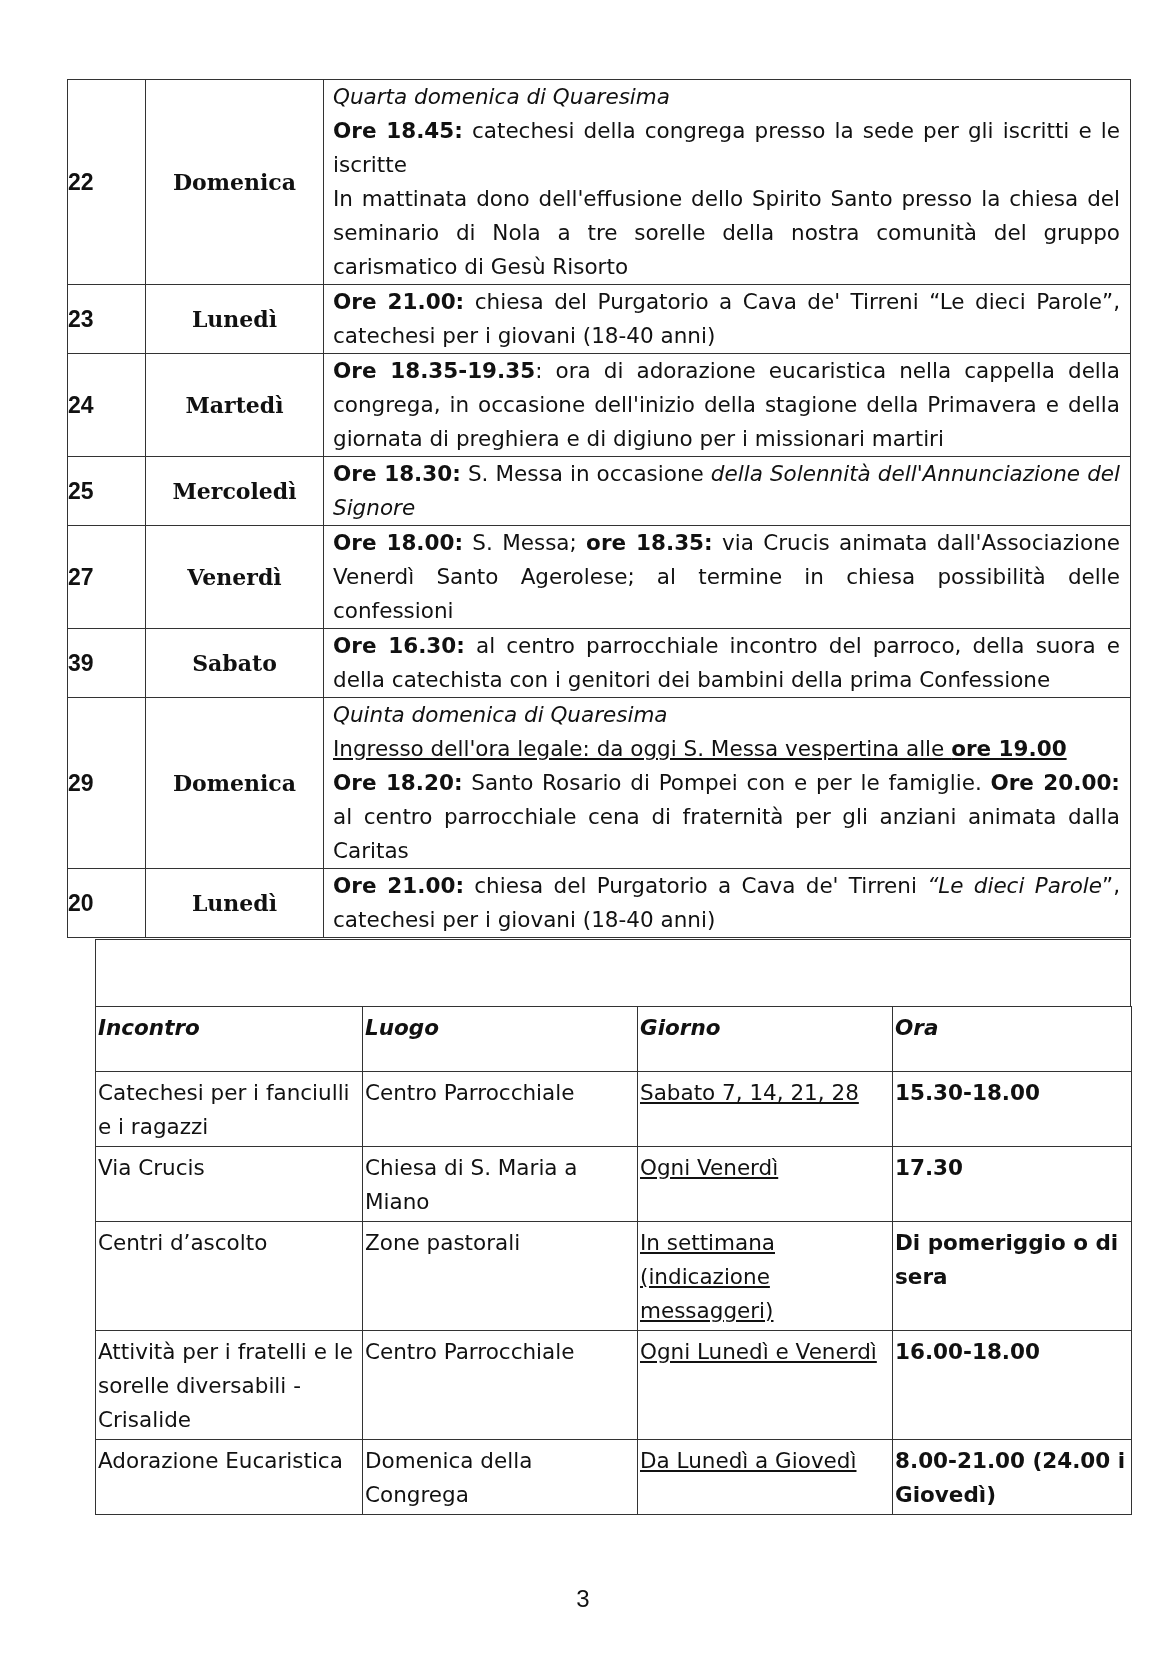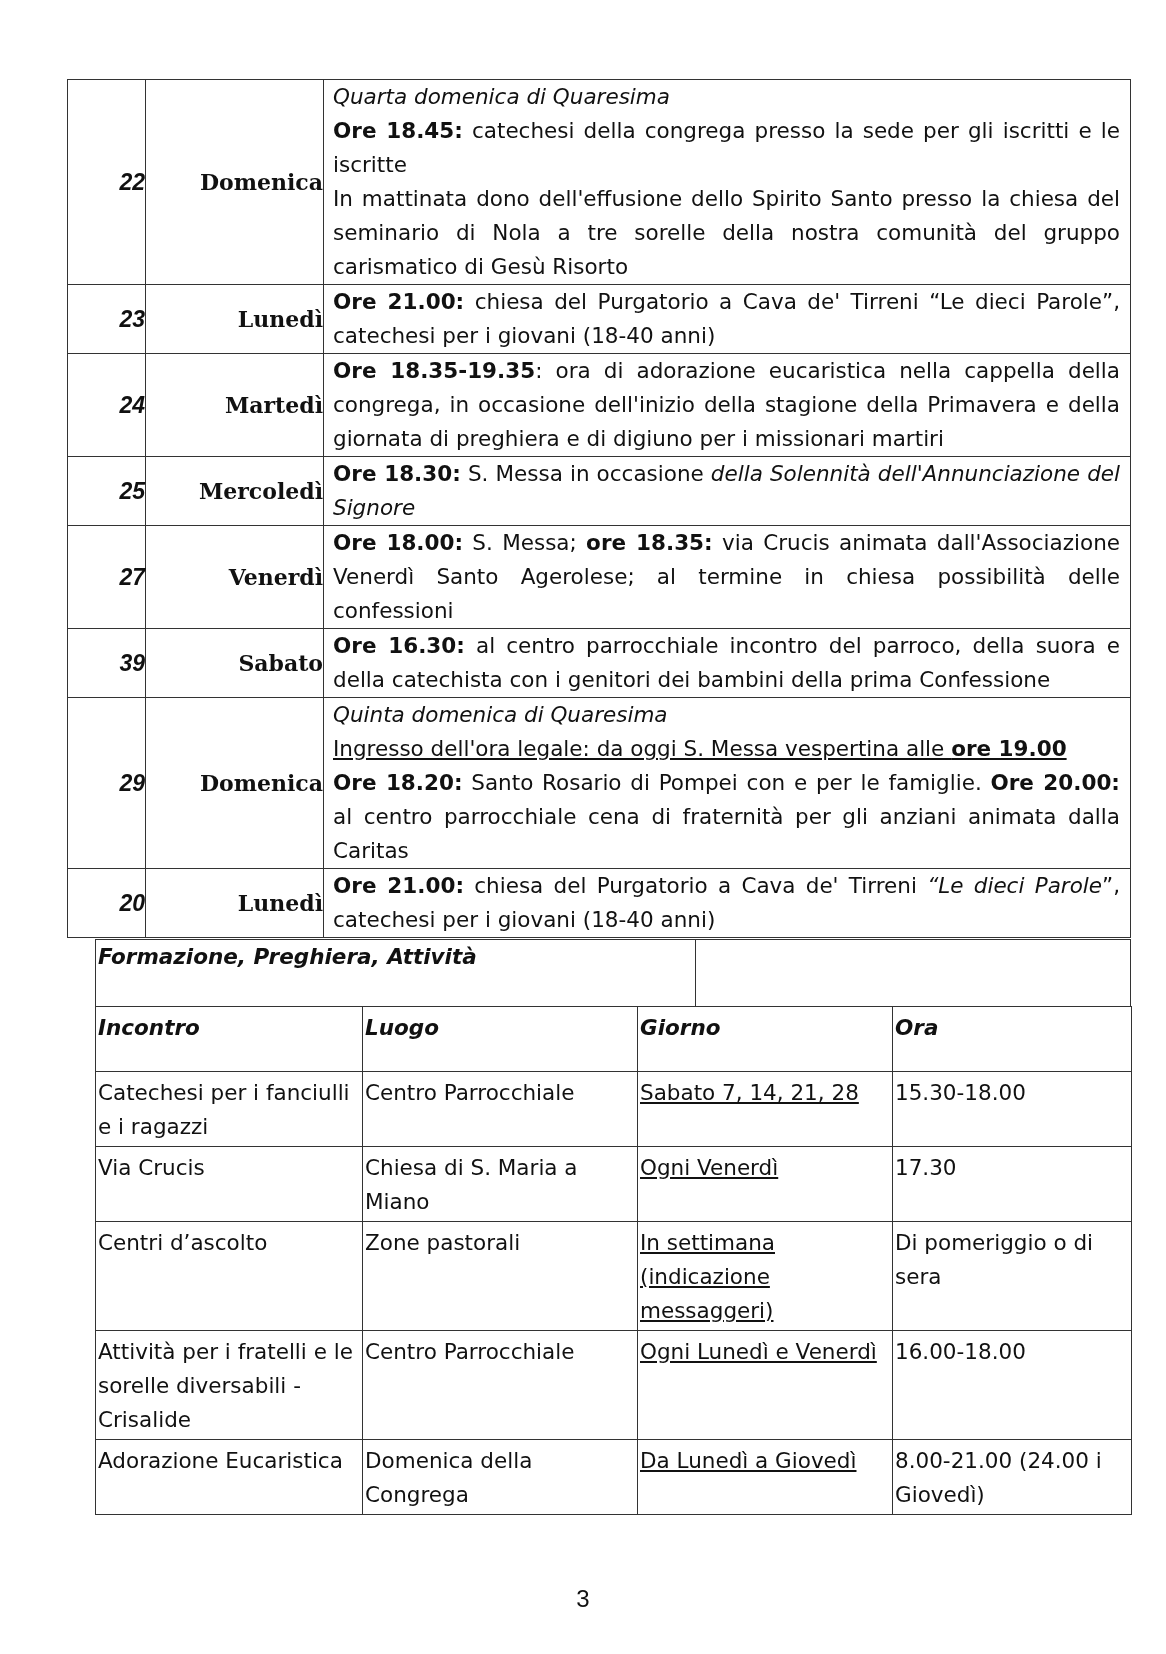--- a/index.html
+++ b/index.html
@@ -7,24 +7,24 @@
          font-family: "DejaVu Sans", sans-serif; color: #111; }
   .page { position: absolute; left: 0; top: 0; width: 1166px; height: 1654px; }
 
   
   table.cal { position: absolute; left: 67px; top: 79px; width: 1063px;
               border-collapse: collapse; table-layout: fixed; }
   table.cal td { border: 1.5px solid #333; vertical-align: middle; padding: 0; }
   table.cal col.c-num { width: 78px; }
   table.cal col.c-day { width: 178px; }
   table.cal col.c-txt { width: 807px; }
-  .num { font-family: "Liberation Sans", sans-serif; font-style: italic; font-weight: bold;
-         font-size: 23px; text-align: right; }
+  .num { font-family: "Liberation Sans", sans-serif; font-weight: bold;
+         font-size: 23px; text-align: left; }
   .day { font-family: "DejaVu Serif", serif; font-weight: bold; font-size: 22px;
-         text-align: right; }
+         text-align: center; }
   .txt { font-family: "DejaVu Sans", sans-serif; font-size: 21.5px; line-height: 34px;
          padding: 0 10px 0 9px !important; text-align: justify; }
   .txt .line { display: block; }
   .b { font-weight: bold; }
   .i { font-style: italic; }
   .u { text-decoration: underline; }
 
   
   .form { position: absolute; left: 95px; top: 939px; width: 1036px; }
   .form-head { display: flex; height: 66px; border: 1.5px solid #333; border-bottom: none; }
@@ -34,21 +34,21 @@
   table.act { width: 1036px; border-collapse: collapse; table-layout: fixed; }
   table.act td { border: 1.5px solid #333; vertical-align: top; padding: 4px 2px 2px 2px;
        font-size: 21.5px; line-height: 34px; }
   table.act col.a1 { width: 267px; }
   table.act col.a2 { width: 275px; }
   table.act col.a3 { width: 255px; }
   table.act col.a4 { width: 239px; }
   .hdr td { font-style: italic; font-weight: bold; height: 58px; }
   .c-incontro { }
   .c-giorno { text-decoration: underline; }
-  .c-ora { font-weight: normal; }
+  .c-ora { font-weight: bold; }
 
   .pagenum { position: absolute; left: 0; width: 1166px; top: 1585px; text-align: center;
              font-family: "Liberation Sans", sans-serif; font-size: 24px; }
 </style>
 </head>
 <body>
 
 <div class="page">
 
   <table class="cal">
@@ -116,21 +116,20 @@
         <td class="day">Lunedì</td>
         <td class="txt">
             <span class="line"><span class="b">Ore 21.00:</span><span class=""> chiesa del Purgatorio a Cava de' Tirreni </span><span class="i">“Le dieci Parole</span><span class="">”, catechesi per i giovani (18-40 anni)</span></span>
           </td>
       </tr>
     </tbody>
   </table>
 
   <div class="form">
     <div class="form-head">
-      <div class="title">Formazione, Preghiera, Attività</div>
       <div class="blank"></div>
     </div>
     <table class="act">
       <colgroup>
           <col class="a1">
           <col class="a2">
           <col class="a3">
           <col class="a4">
         </colgroup>
       <tbody>

